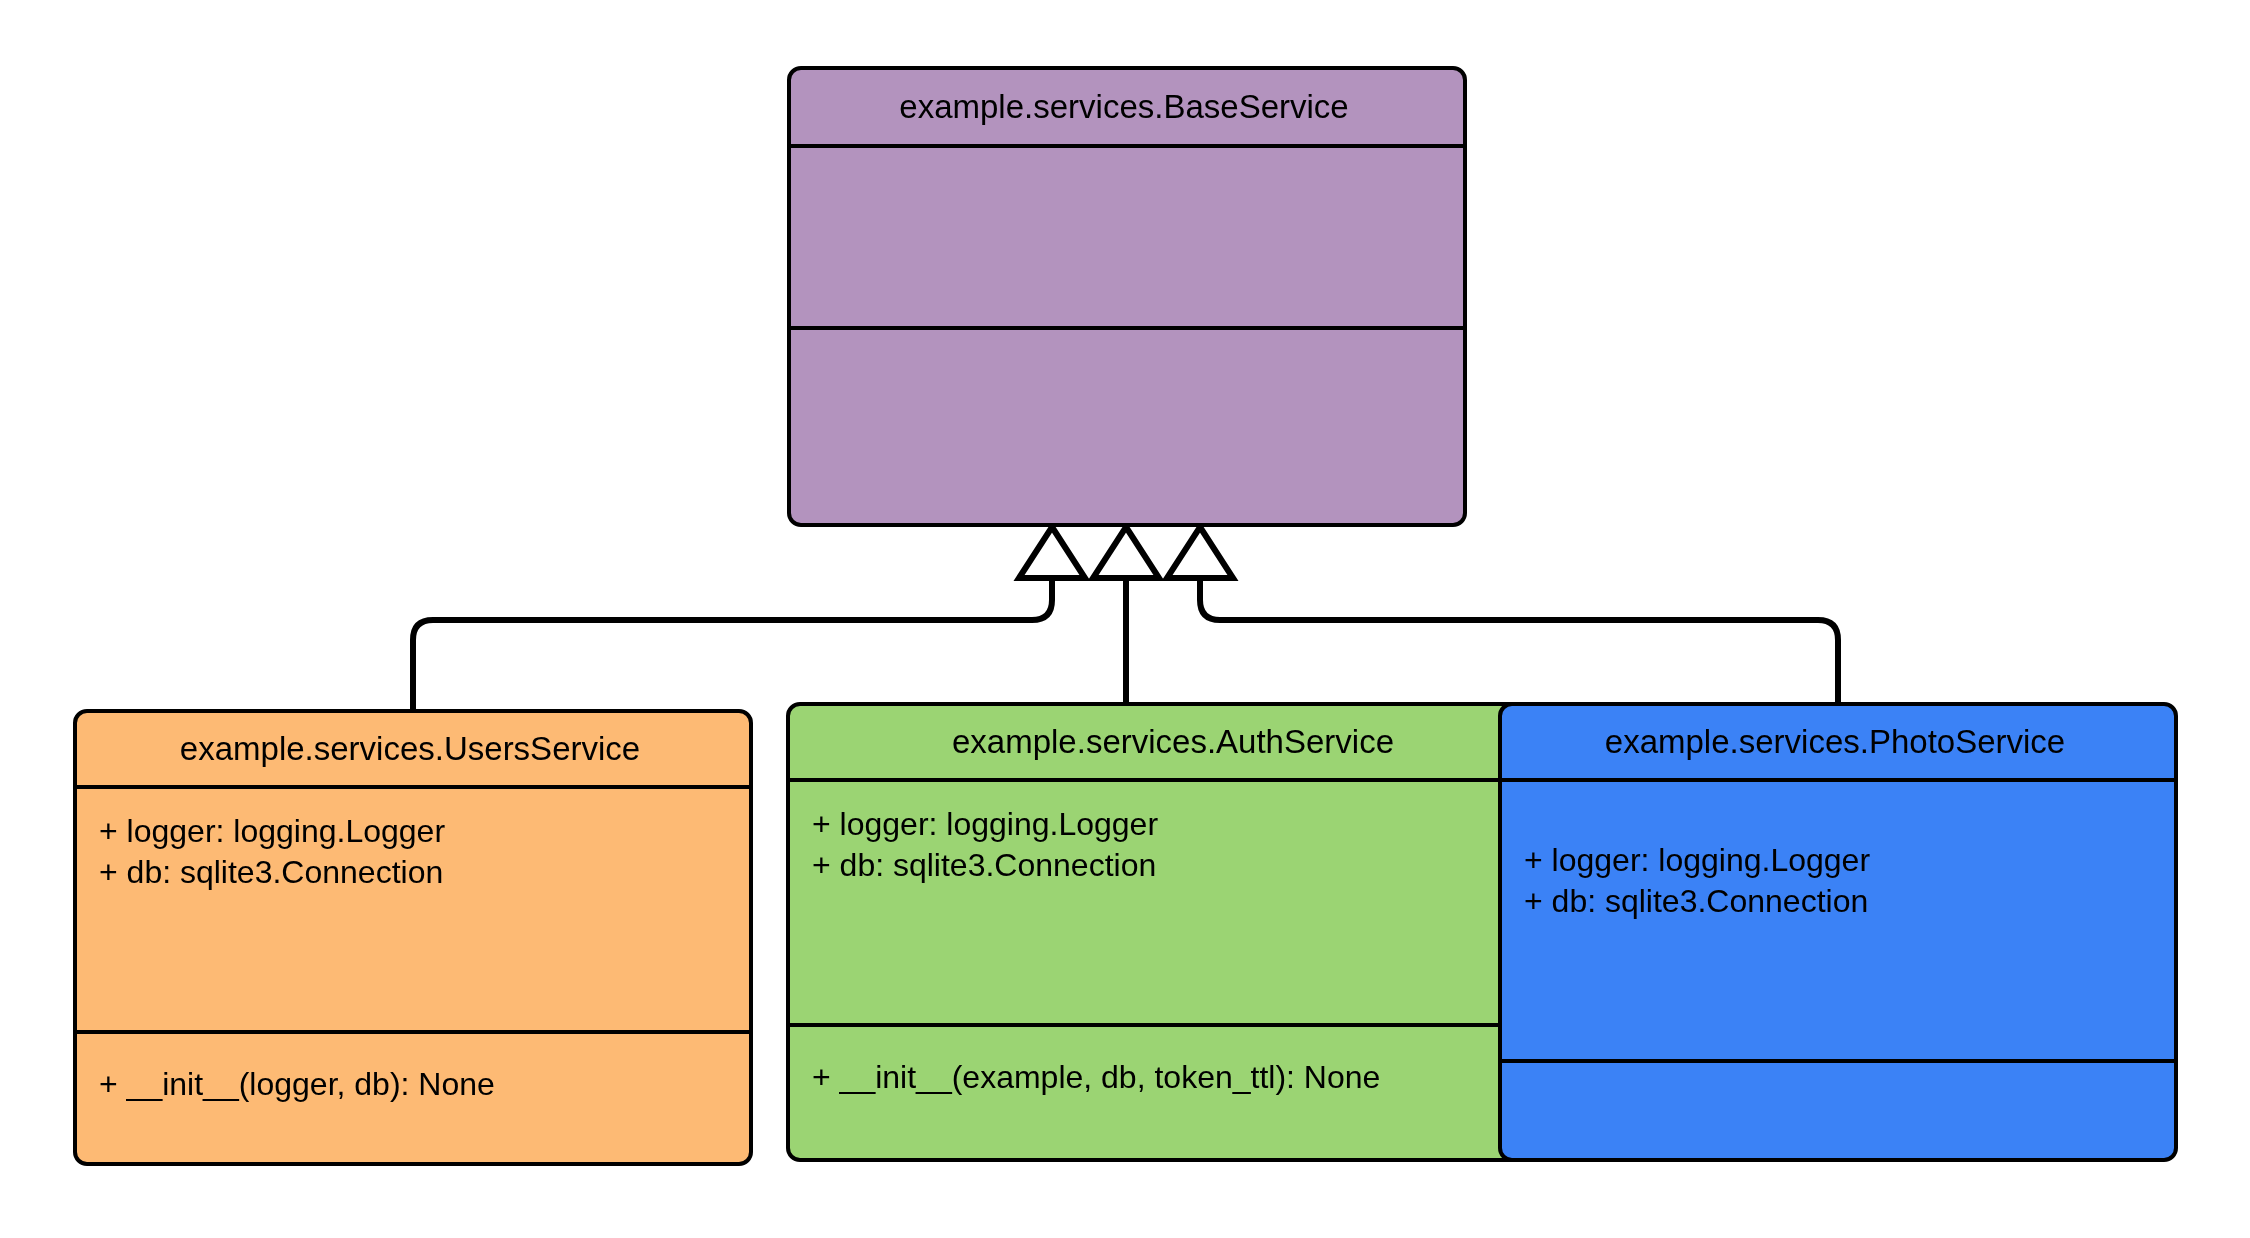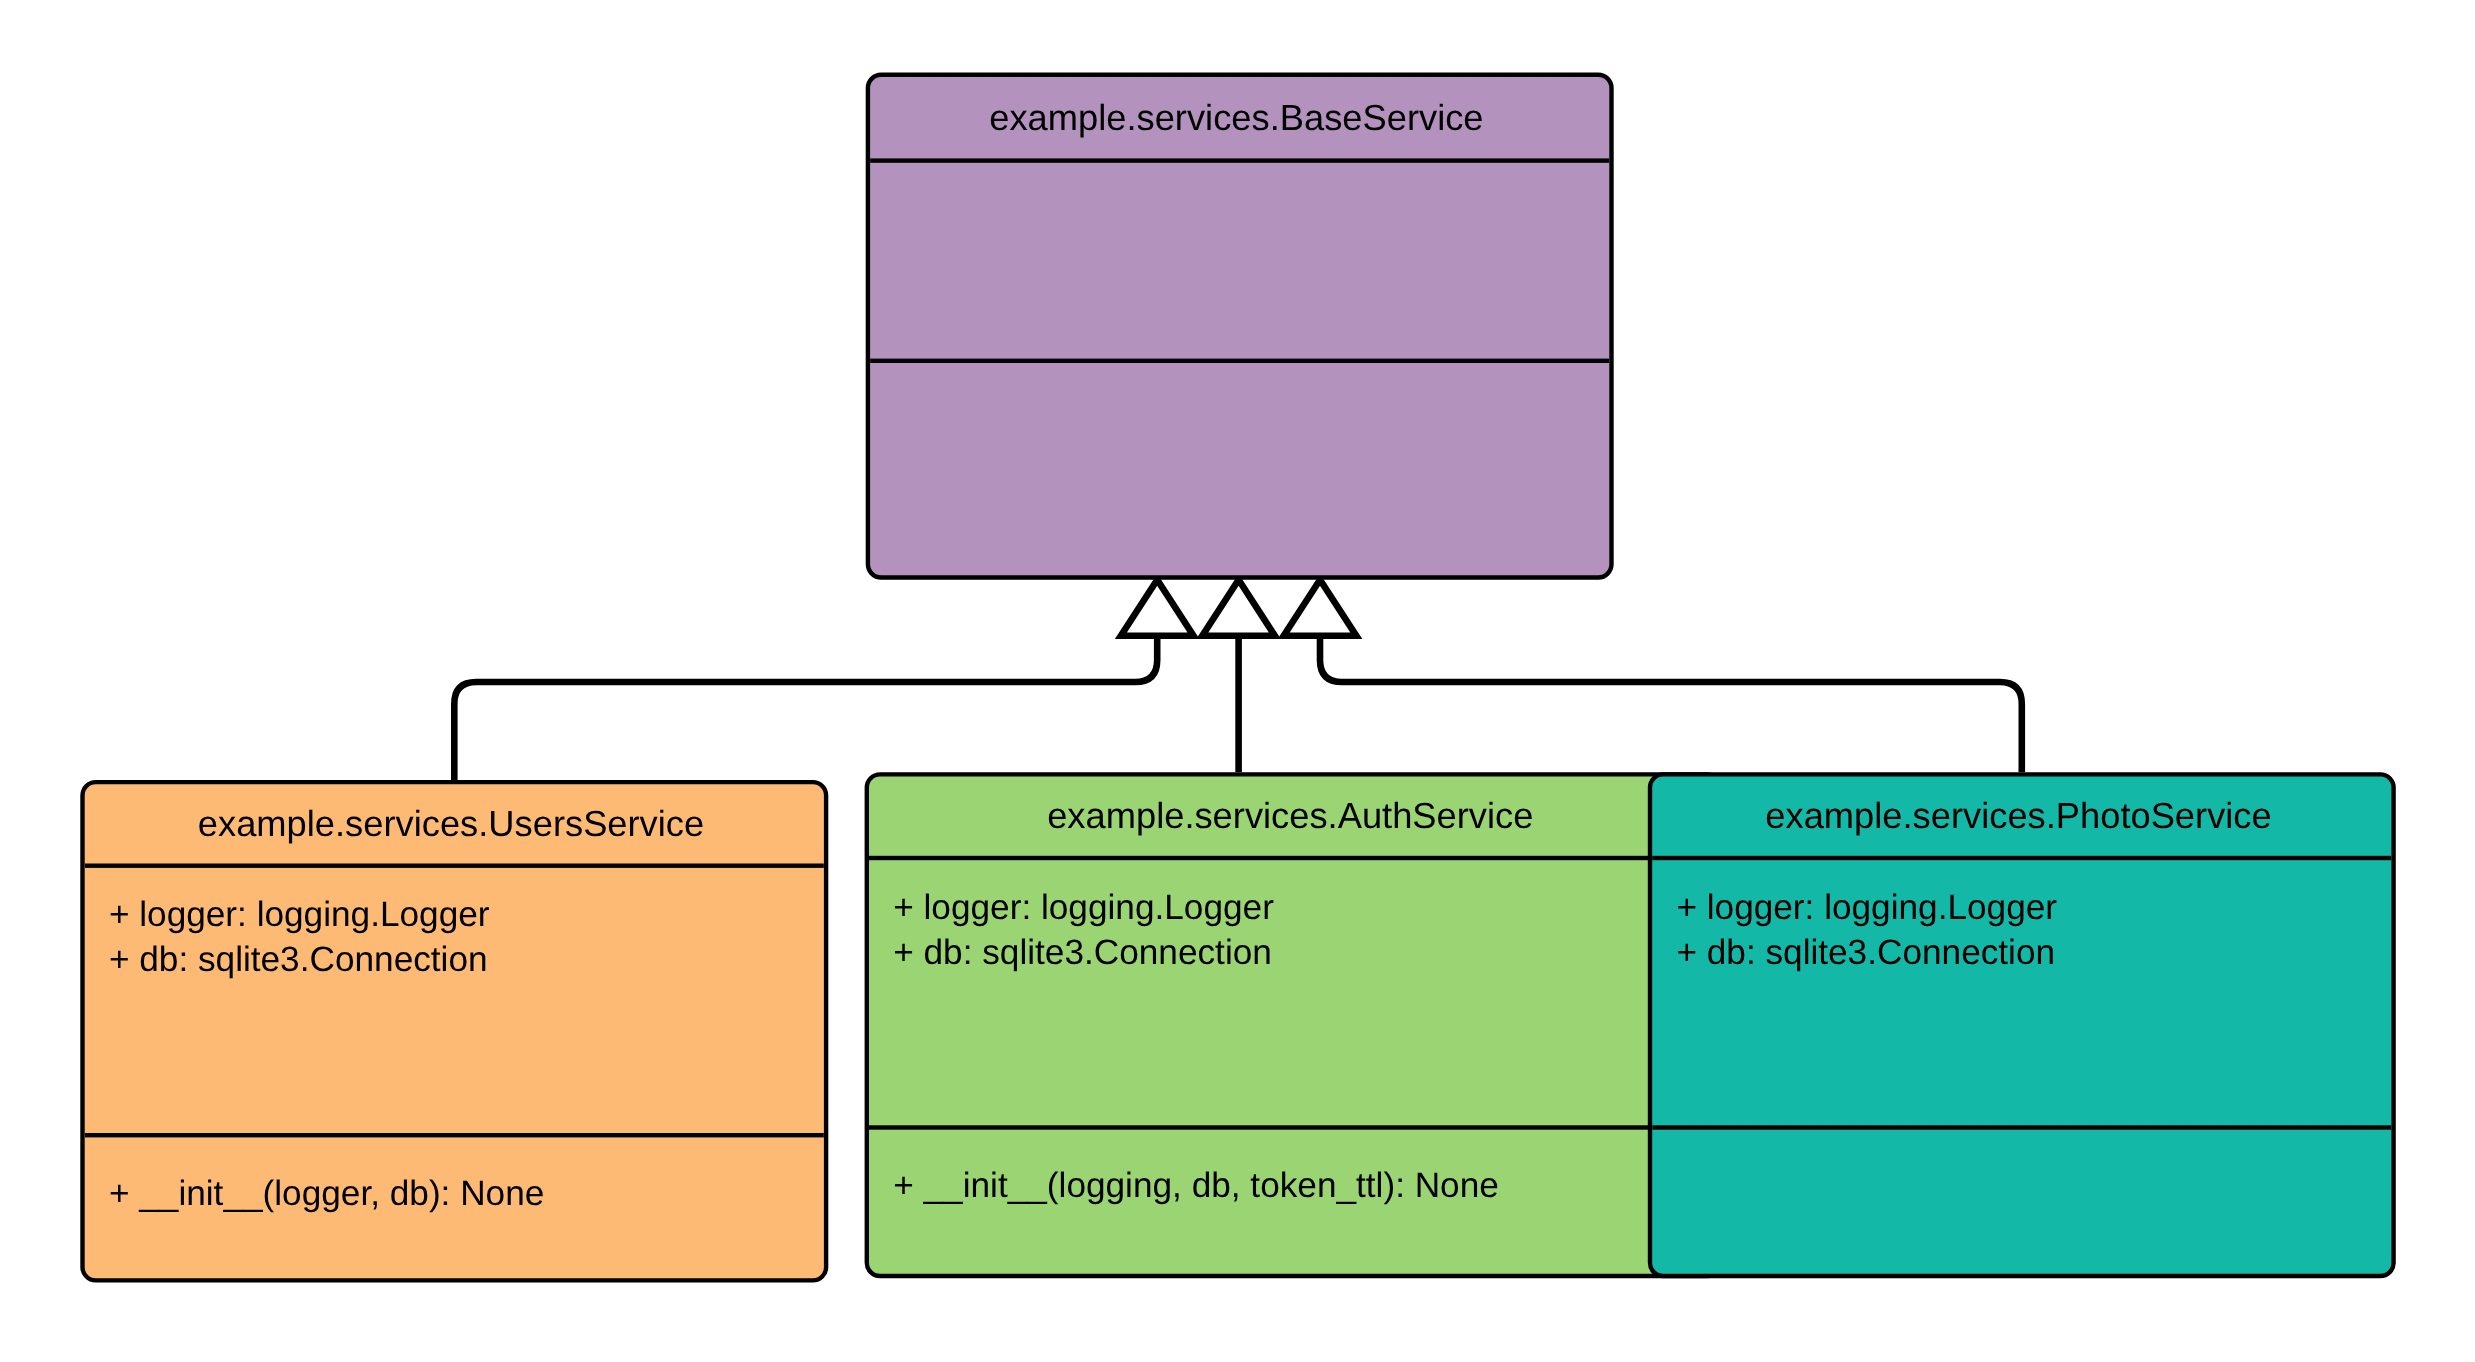--- a/index.html
+++ b/index.html
@@ -155,25 +155,25 @@
     </div>
   </div>
 
   <div class="uml-class" id="class-auth" style="background: rgb(155, 212, 115);">
     <div class="uml-header">example.services.AuthService</div>
     <div class="uml-attrs">
       <div class="uml-row">+ logger: logging.Logger</div>
       <div class="uml-row">+ db: sqlite3.Connection</div>
     </div>
     <div class="uml-methods">
-      <div class="uml-row">+ __init__(logging, db, token_ttl): None</div>
+      <div class="uml-row">+ __init__(example, db, token_ttl): None</div>
     </div>
   </div>
 
-  <div class="uml-class" id="class-photo" style="background: #14b8a6;">
+  <div class="uml-class" id="class-photo" style="background: #3b82f6; gap: 36px;">
     <div class="uml-header">example.services.PhotoService</div>
     <div class="uml-attrs">
       <div class="uml-row">+ logger: logging.Logger</div>
       <div class="uml-row">+ db: sqlite3.Connection</div>
     </div>
   </div>
 
 </div>
 
 </body></html>

